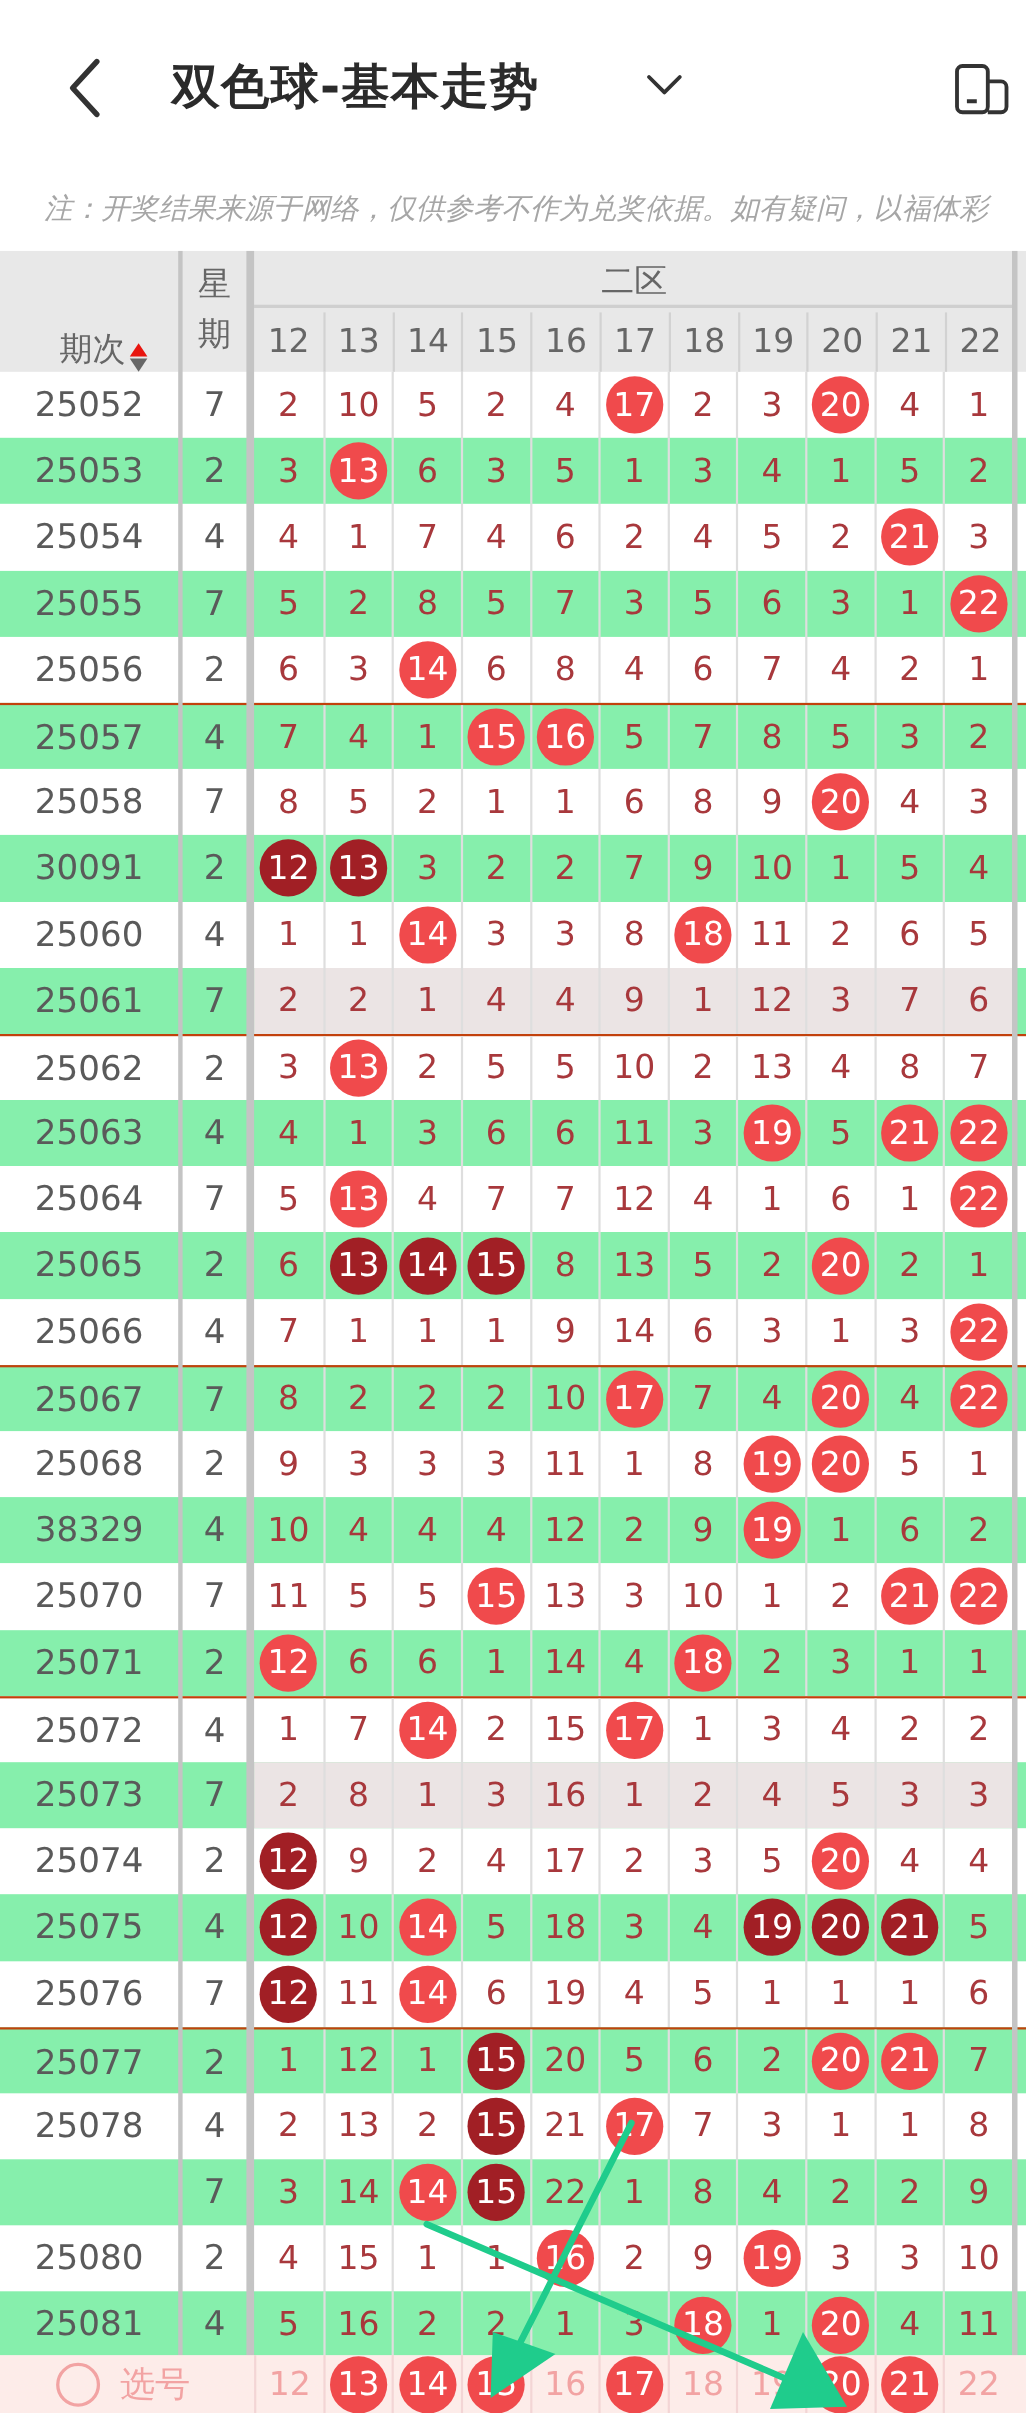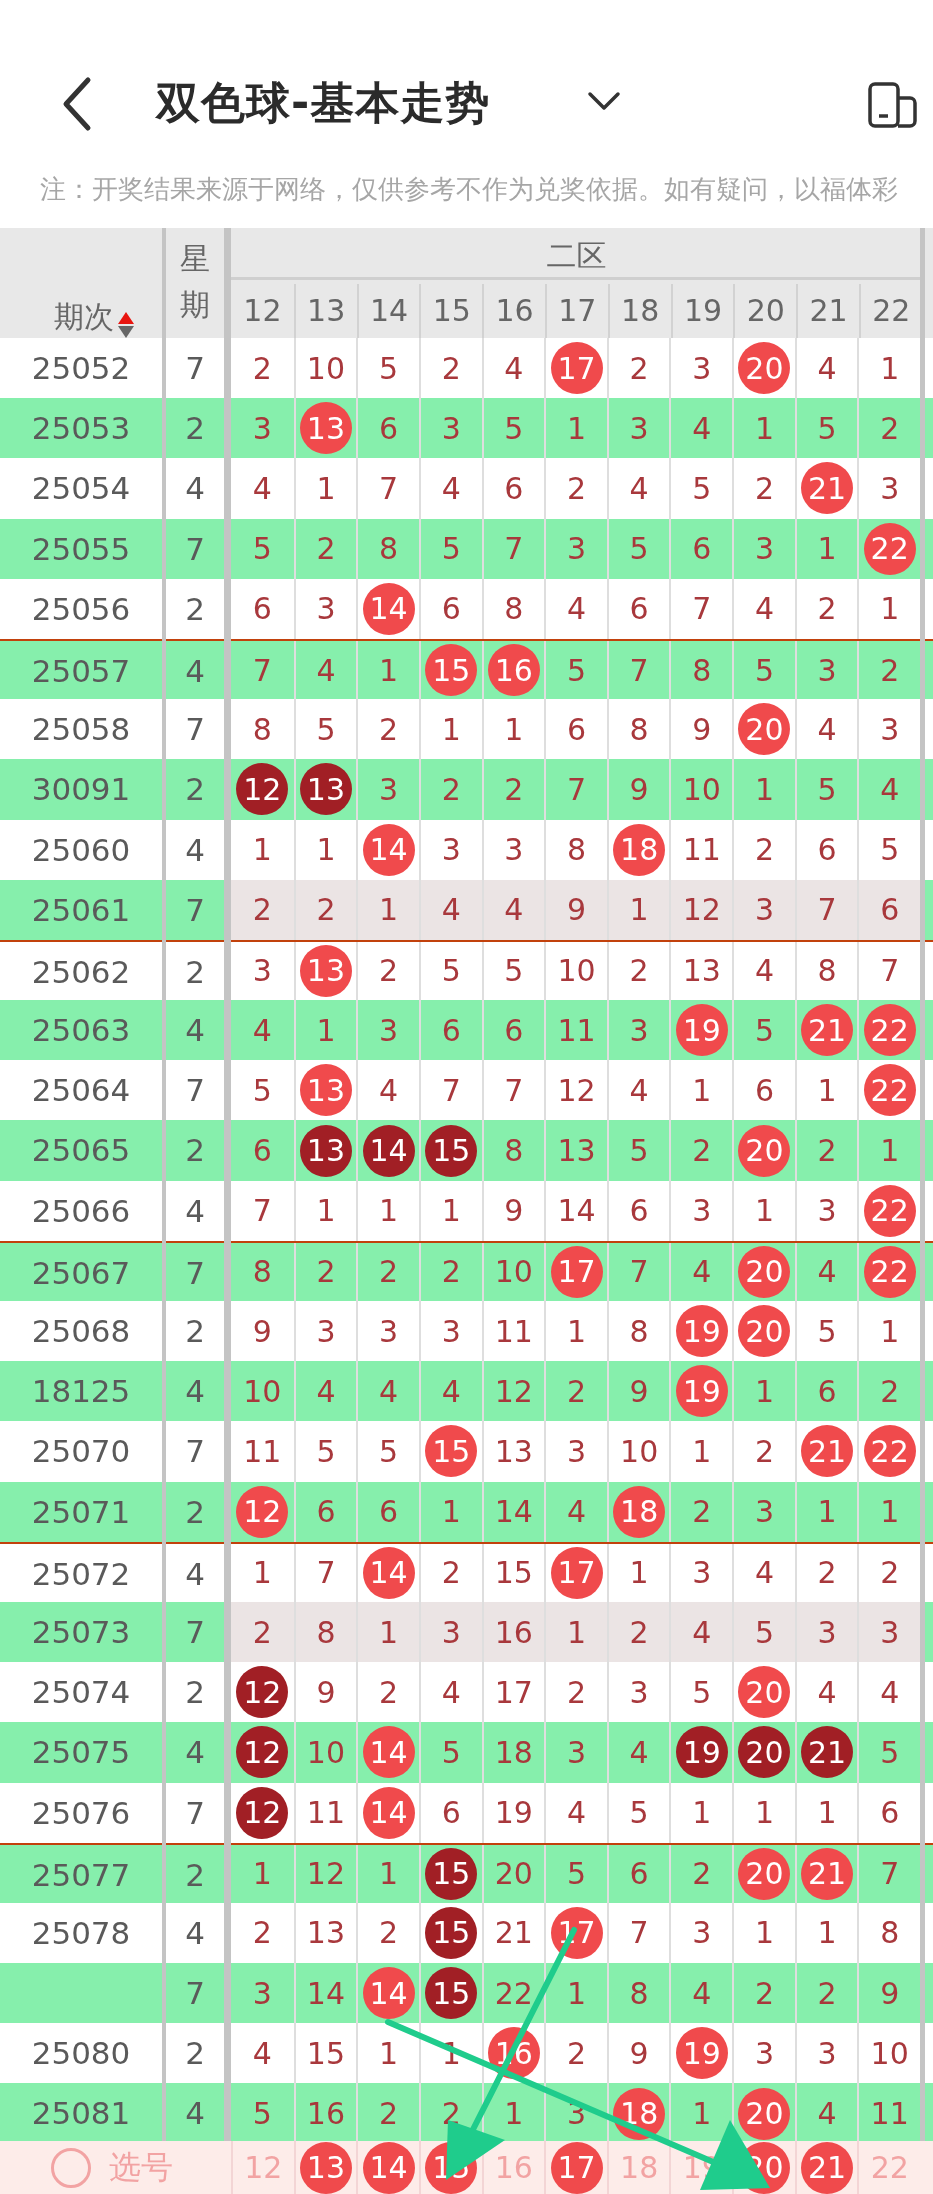--- a/index.html
+++ b/index.html
@@ -1,25 +1,25 @@
 <!DOCTYPE html>
 <html><head>
 <meta charset="utf-8">
 <style>
   * { box-sizing: border-box; margin: 0; padding: 0; }
   html, body { width: 933px; height: 2194px; background: #fff; overflow: hidden; }
   body { font-family: "DejaVu Sans", "Liberation Sans", sans-serif; position: relative; }
 
-  .topbar { position: absolute; left: 0; top: 0; width: 933px; height: 150px; margin-top: 24px; }
+  .topbar { position: absolute; left: 0; top: 0; width: 933px; height: 150px; }
   .back { position: absolute; left: 58px; top: 52px; width: 40px; height: 56px; cursor: pointer; }
   .title { position: absolute; left: 156px; top: 50px; font-size: 44px; font-weight: bold; color: #2b2b2b; letter-spacing: 1px; }
   .chev { position: absolute; left: 586px; top: 62px; width: 36px; height: 30px; cursor: pointer; }
   .rotate { position: absolute; left: 866px; top: 57px; width: 56px; height: 50px; cursor: pointer; }
 
-  .note { position: absolute; left: 40px; top: 172px; font-size: 26px; color: #a6a6a6; white-space: nowrap; }
+  .note { position: absolute; left: 40px; top: 172px; font-size: 26px; color: #a6a6a6; white-space: nowrap; font-style: italic; }
 
   .table { position: absolute; left: 0; top: 228px; width: 933px; height: 1966px; overflow: hidden; }
   .hdr { position: absolute; left: 0; top: 0; width: 933px; height: 110px; background: #e8e8e8; }
   .hdr .qici { position: absolute; left: 0; top: 0; width: 162px; height: 110px; display:flex; align-items:flex-end; justify-content:flex-end; padding-right: 28px; font-size: 30px; color: #666; }
   .sort { display:inline-flex; flex-direction:column; margin-left: 4px; }
   .sort .up { width:0;height:0;border-left:8px solid transparent;border-right:8px solid transparent;border-bottom:12px solid #e8150f; margin-bottom:2px;}
   .sort .dn { width:0;height:0;border-left:8px solid transparent;border-right:8px solid transparent;border-top:12px solid #666;}
   .hdr .xingqi { position: absolute; left: 166px; top: 0; width: 58px; height: 110px; font-size: 30px; color: #666; text-align:center; line-height: 46px; padding-top: 8px; }
   .hdr .zone { position: absolute; left: 231px; top: 0; width: 691px; height: 52px; text-align:center; line-height: 56px; font-size: 30px; color: #666; border-bottom: 3px solid #cfcfcf; }
   .hdr .nums { position: absolute; left: 231px; top: 56px; width: 691px; height: 54px; display:flex; }
@@ -761,21 +761,21 @@
           </div>
           <div class="cell">
             <span>5</span>
           </div>
           <div class="cell">
             <span>1</span>
           </div>
         </div>
       </div>
       <div class="row alt">
-        <div class="issue">18125</div>
+        <div class="issue">38329</div>
         <div class="wk">4</div>
         <div class="cells">
           <div class="cell">
             <span>10</span>
           </div>
           <div class="cell">
             <span>4</span>
           </div>
           <div class="cell">
             <span>4</span>

